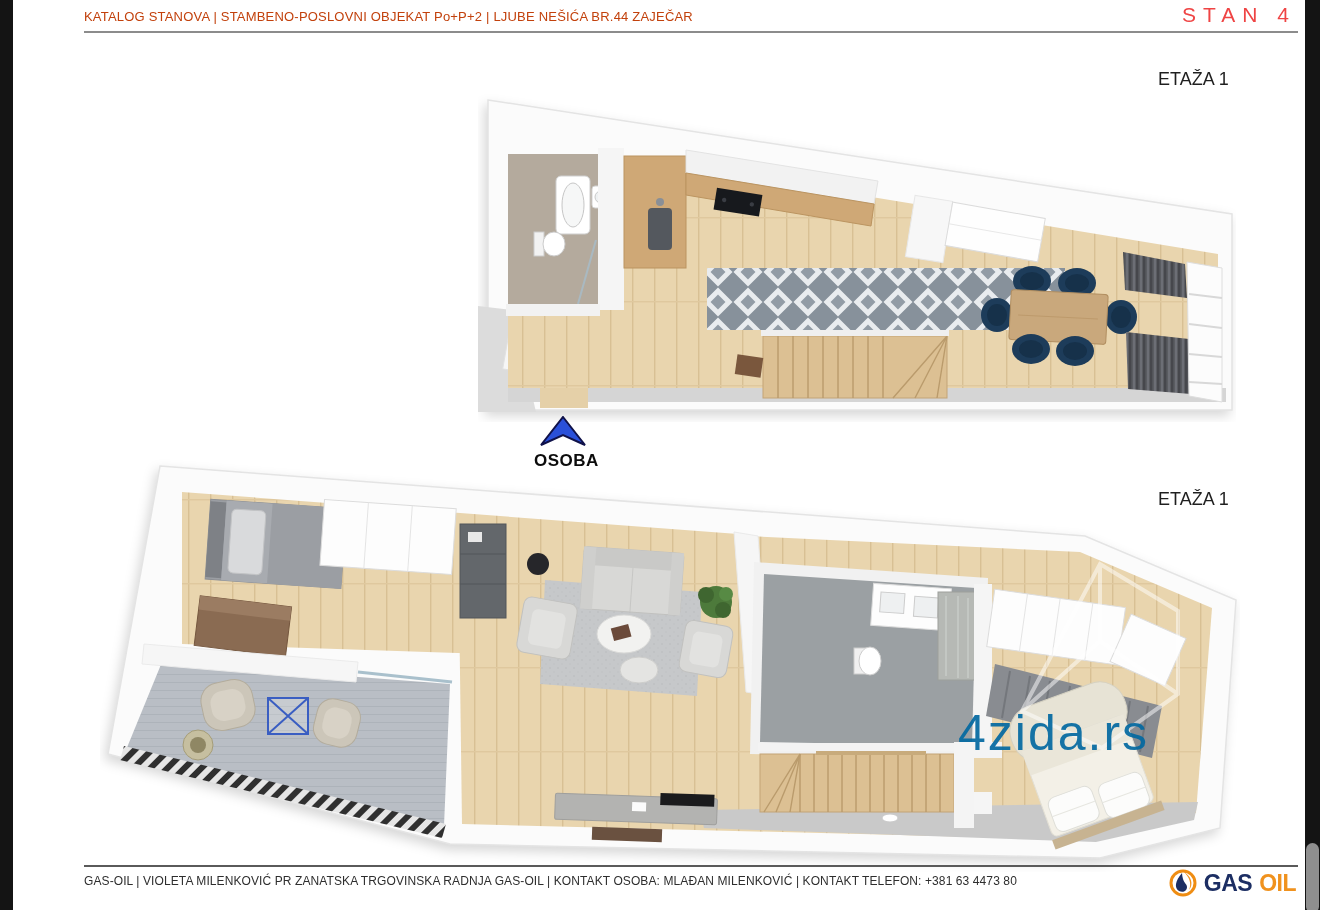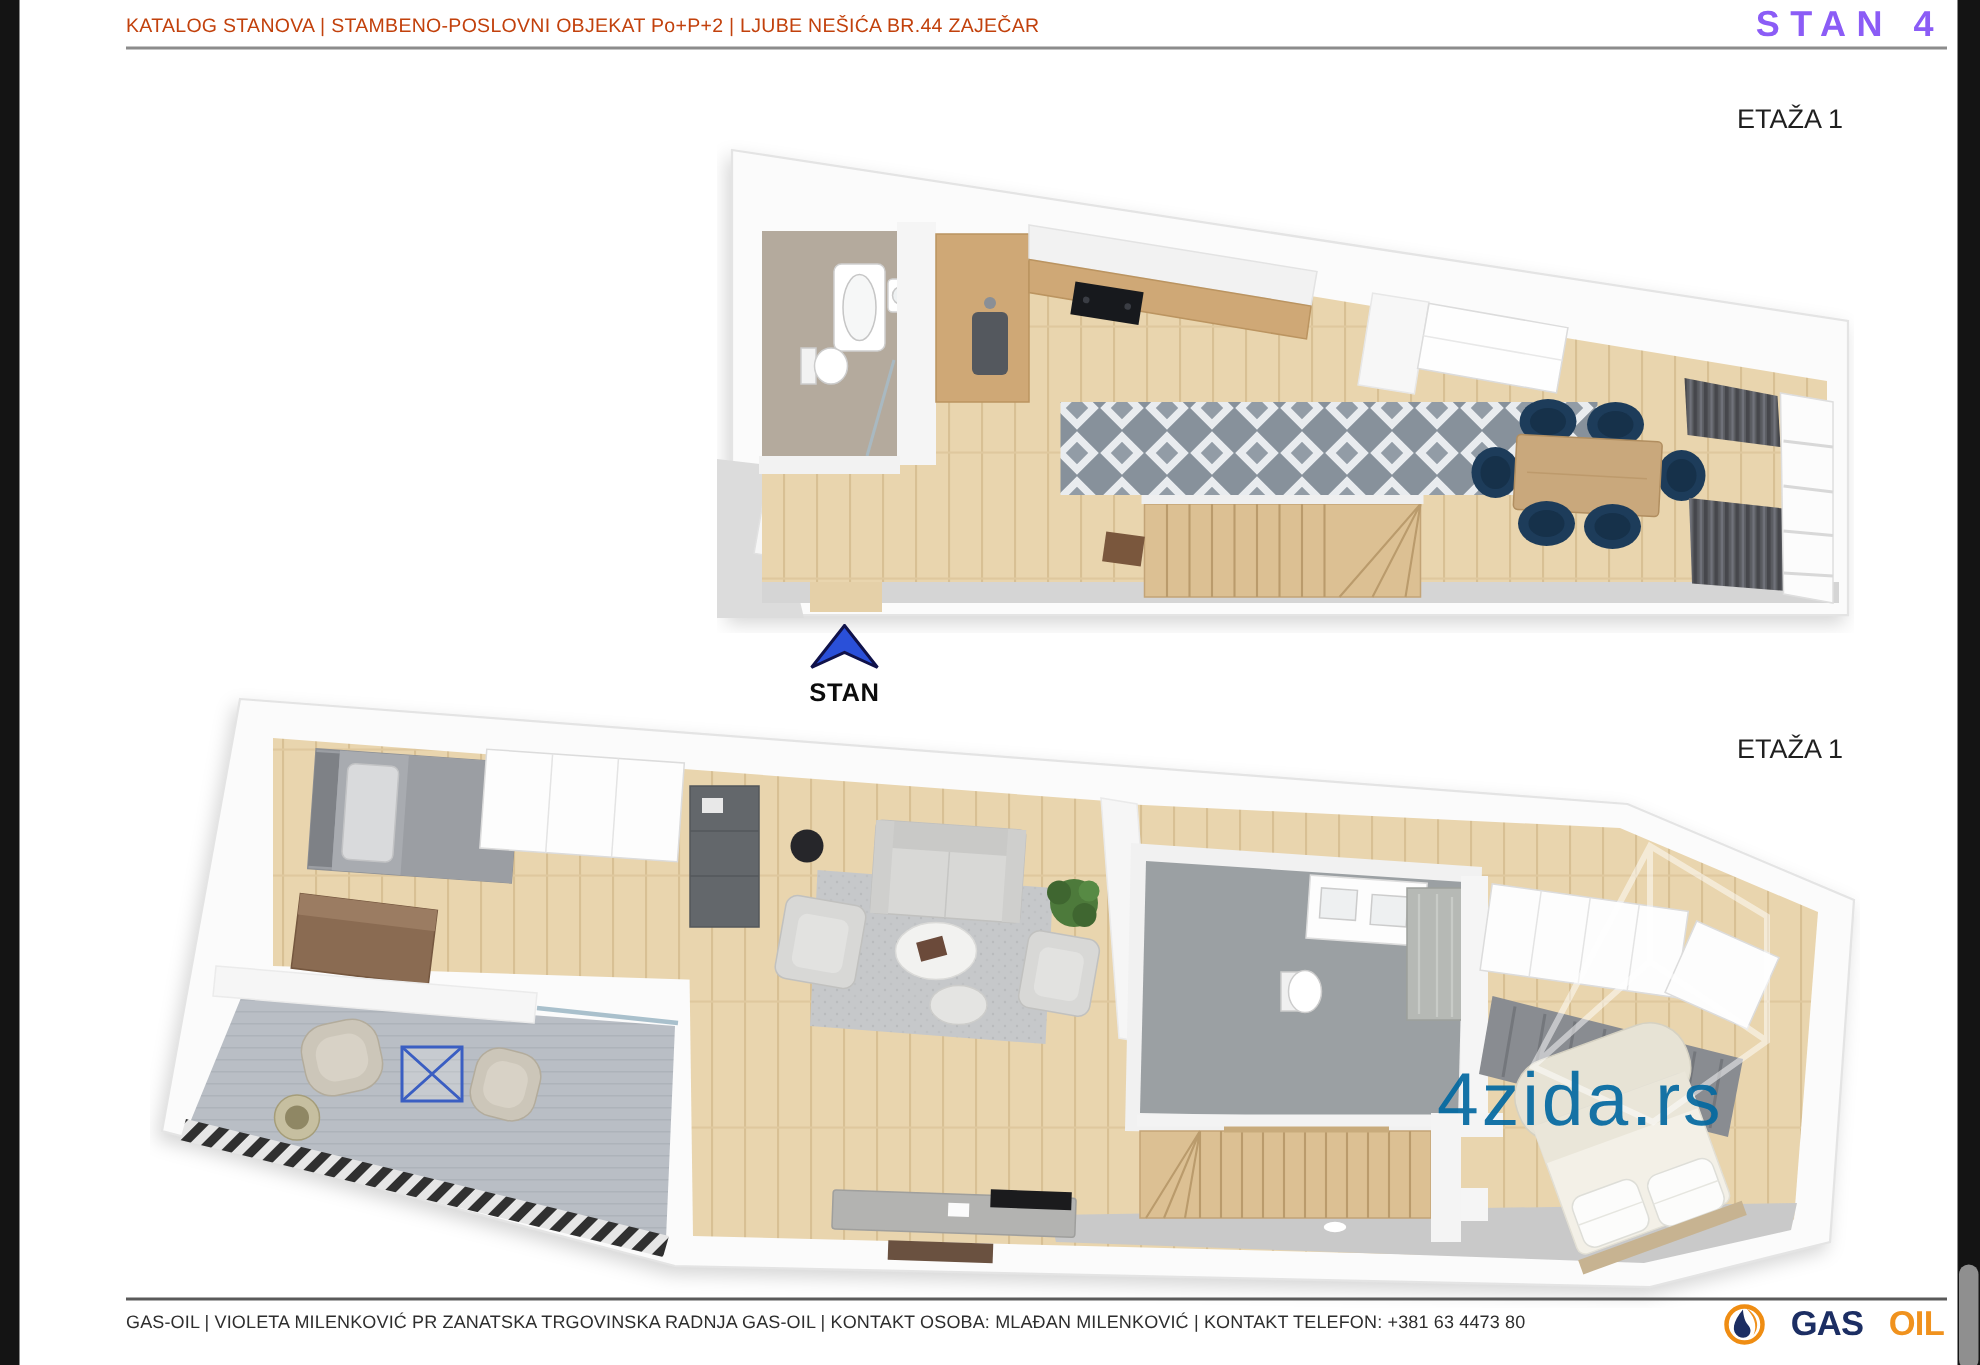--- a/index.html
+++ b/index.html
@@ -7,38 +7,38 @@
     width:1320px;height:910px;position:relative;overflow:hidden;
     background:#ffffff;font-family:"Liberation Sans",sans-serif;
   }
   .strip{position:absolute;top:0;bottom:0;background:#141414;z-index:60}
   .strip-left{left:0;width:13px}
   .strip-right{right:0;width:15px}
   .scroll-thumb{position:absolute;right:1px;top:843px;width:13px;height:70px;
     background:#8f8f8f;border-radius:7px;z-index:61}
   .hdr-title{position:absolute;left:84px;top:9px;font-size:13px;color:#c2410c;
     letter-spacing:.2px;white-space:nowrap;z-index:10}
-  .hdr-unit{position:absolute;top:3px;right:24px;font-size:24px;font-weight:bold;
-    letter-spacing:7px;color:#8b5cf6;z-index:10}
+  .hdr-unit{position:absolute;top:3px;right:24px;font-size:21px;font-weight:normal;
+    letter-spacing:7px;color:#ef4444;z-index:10}
   .hdr-rule{position:absolute;left:84px;right:22px;top:31px;height:2px;background:#8c8c8c;z-index:10}
   .floor-label{position:absolute;font-size:18px;color:#1f1f1f;z-index:10}
   .floor-label-1{left:1158px;top:69px}
   .floor-label-2{left:1158px;top:489px}
   .plan{position:absolute;z-index:1}
   .plan1{left:478px;top:92px}
   .plan2{left:100px;top:458px}
   .entrance{position:absolute;left:534px;top:416px;width:58px;text-align:center;z-index:12}
   .entrance-label{font-size:17px;font-weight:bold;color:#0c0c0c;margin-top:1px;letter-spacing:.5px}
   .wm-cube{position:absolute;left:982px;top:536px;z-index:5;opacity:.5}
   .wm-text{position:absolute;left:958px;top:704px;font-size:50px;letter-spacing:2px;
     color:#0369a1;opacity:.92;z-index:6;white-space:nowrap}
   .ftr-rule{position:absolute;left:84px;right:22px;top:865px;height:2px;background:#5a5a5a;z-index:10}
   .ftr-text{position:absolute;left:84px;top:874px;font-size:12px;color:#2e2e2e;
     letter-spacing:.1px;white-space:nowrap;z-index:10}
-  .ftr-logo{position:absolute;right:24px;top:869px;display:flex;gap:17px;z-index:10}
+  .ftr-logo{position:absolute;right:24px;top:869px;display:flex;align-items:center;gap:7px;z-index:10}
   .logo-word{font-size:23px;font-weight:800;letter-spacing:-.5px}
   .logo-gas{color:#1c2e63}
   .logo-oil{color:#f0921e}
 </style>
 </head>
 <body>
 
 <div class="strip strip-left"></div>
 <div class="strip strip-right">
   <div class="scroll-thumb"></div>
@@ -157,21 +157,21 @@
   <g>
     <polygon points="709,170 744,176 744,310 711,304" fill="#fcfcfc" stroke="#dedede"></polygon>
     <path d="M711 202 L744 206 M711 232 L744 236 M711 262 L744 265 M711 290 L744 292" stroke="#d8d8d8" stroke-width="2" fill="none"></path>
   </g>
 </svg>
 
 <div class="entrance">
   <svg width="46" height="30" viewBox="0 0 46 30">
     <polygon points="23,1 45,29 23,19 1,29" fill="#2a50d9" stroke="#10124a" stroke-width="2"></polygon>
   </svg>
-  <div class="entrance-label">STAN</div>
+  <div class="entrance-label">OSOBA</div>
 </div>
 
 <svg class="plan plan2" width="1140" height="414" viewBox="0 0 1140 414">
   <defs>
     <pattern id="wd2" width="22" height="84" patternUnits="userSpaceOnUse">
       <rect width="22" height="84" fill="#e9d5ae"></rect>
       <rect width="1.4" height="84" fill="#d8c094"></rect>
       <rect y="41" width="22" height="1.4" fill="#dfc89e"></rect>
     </pattern>
     <pattern id="hat2" width="12" height="12" patternUnits="userSpaceOnUse" patternTransform="rotate(45)">

